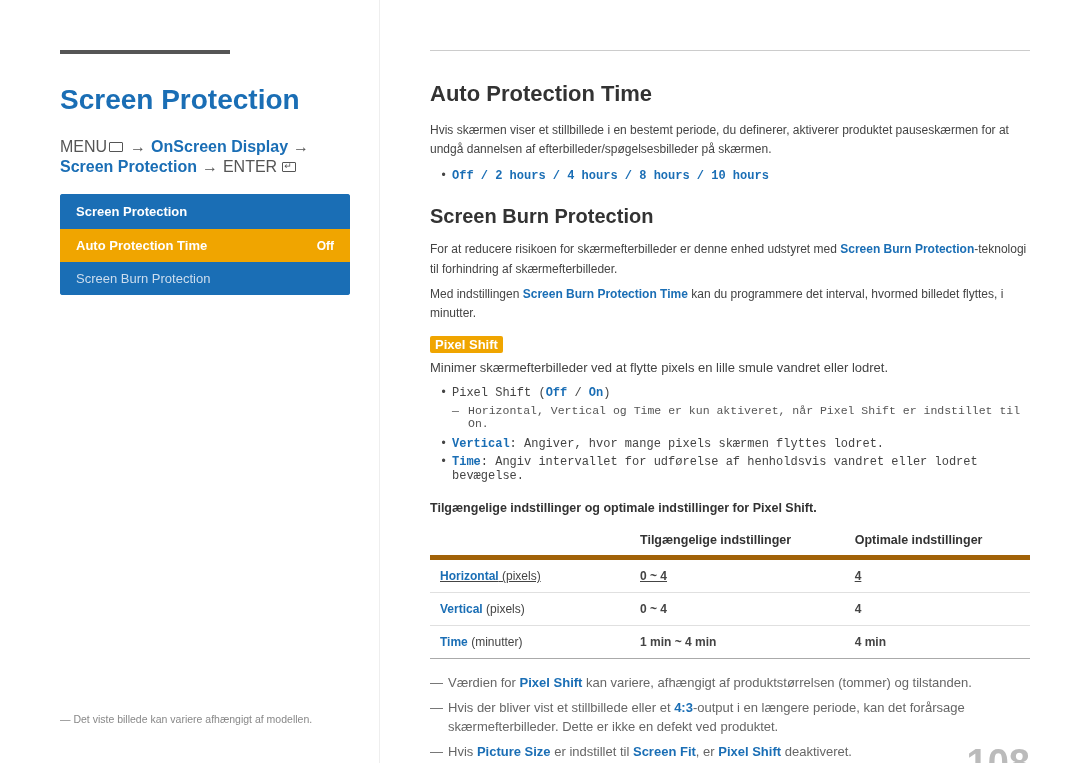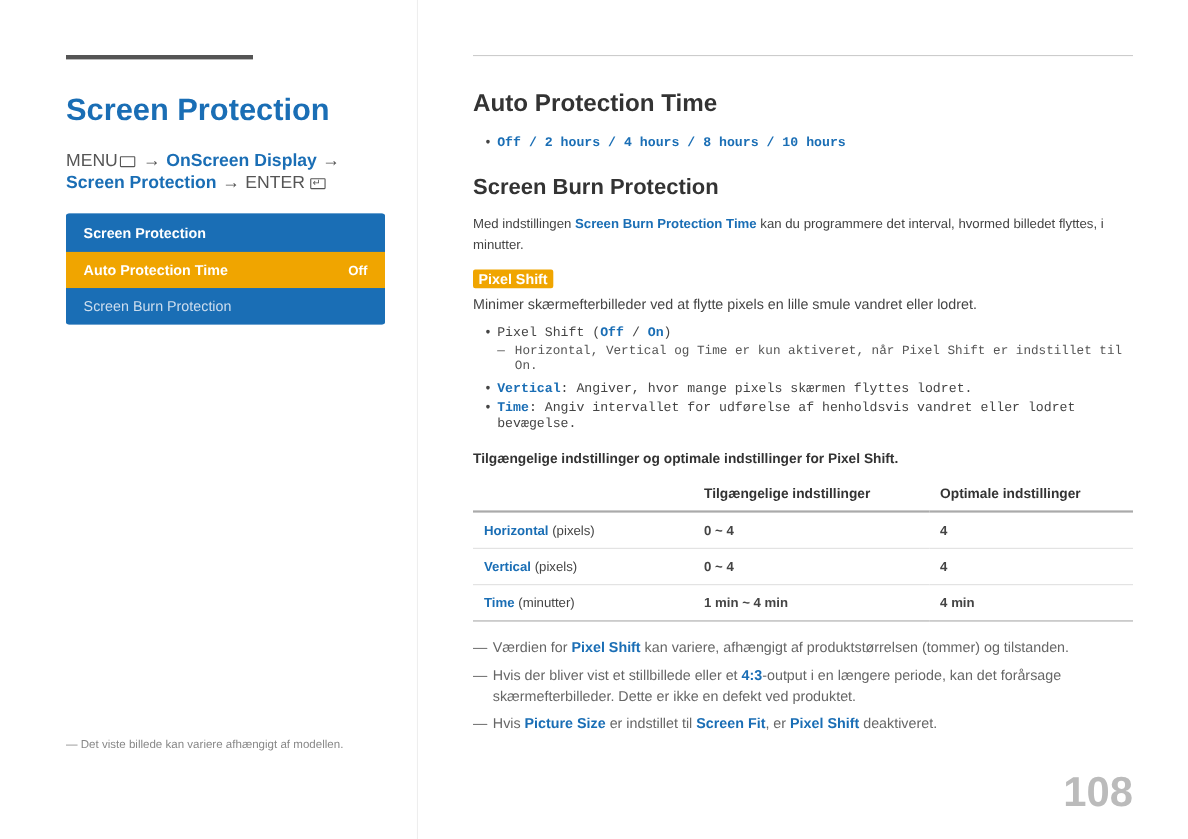--- a/index.html
+++ b/index.html
@@ -267,32 +267,33 @@
       border-collapse: collapse;
       font-size: 12px;
     }
 
     .settings-table thead tr th {
       padding: 8px 10px;
       text-align: left;
       font-weight: bold;
       color: #333;
       font-size: 12.5px;
-      border-bottom: 1px solid #a16207;
+      border-bottom: 5px solid #a16207;
     }
 
     .settings-table tbody tr td {
       padding: 9px 10px;
       border-bottom: 1px solid #e0e0e0;
       color: #444;
       vertical-align: middle;
     }
 
     .settings-table tbody tr:first-child td {
       border-top: 2px solid #aaa;
+      text-decoration: underline;
     }
 
     .settings-table tbody tr:last-child td {
       border-bottom: 1px solid #aaa;
     }
 
     .td-bold {
       font-weight: bold;
       color: #1a6eb5;
     }
@@ -370,29 +371,33 @@
       </div>
     </div>
 
     <div class="footnote">Det viste billede kan variere afhængigt af modellen.</div>
   </div>
 
   <div class="right-panel">
     <div class="right-top-bar"></div>
 
     <h2 class="section-title">Auto Protection Time</h2>
+    <p class="section-body">Hvis skærmen viser et stillbillede i en bestemt periode, du definerer, aktiverer produktet pauseskærmen for at undgå dannelsen af efterbilleder/spøgelsesbilleder på skærmen.</p>
     <ul class="bullet-list">
       <li>
         <span class="highlight-blue">Off / 2 hours / 4 hours / 8 hours / 10 hours</span>
       </li>
     </ul>
 
     <div class="section-divider">
       <h2 class="section-title-2">Screen Burn Protection</h2>
 
+      <p class="sub-body">
+        <span>For at reducere risikoen for skærmefterbilleder er denne enhed udstyret med </span><span class="highlight-blue">Screen Burn Protection</span><span>-teknologi til forhindring af skærmefterbilleder.</span>
+      </p>
 
 
       <p class="sub-body">
         <span>Med indstillingen </span><span class="highlight-blue">Screen Burn Protection Time</span><span> kan du programmere det interval, hvormed billedet flyttes, i minutter.</span>
       </p>
 
       <div style="margin-top:14px; margin-bottom:8px;">
         <span class="highlight-orange">Pixel Shift</span>
       </div>
 

